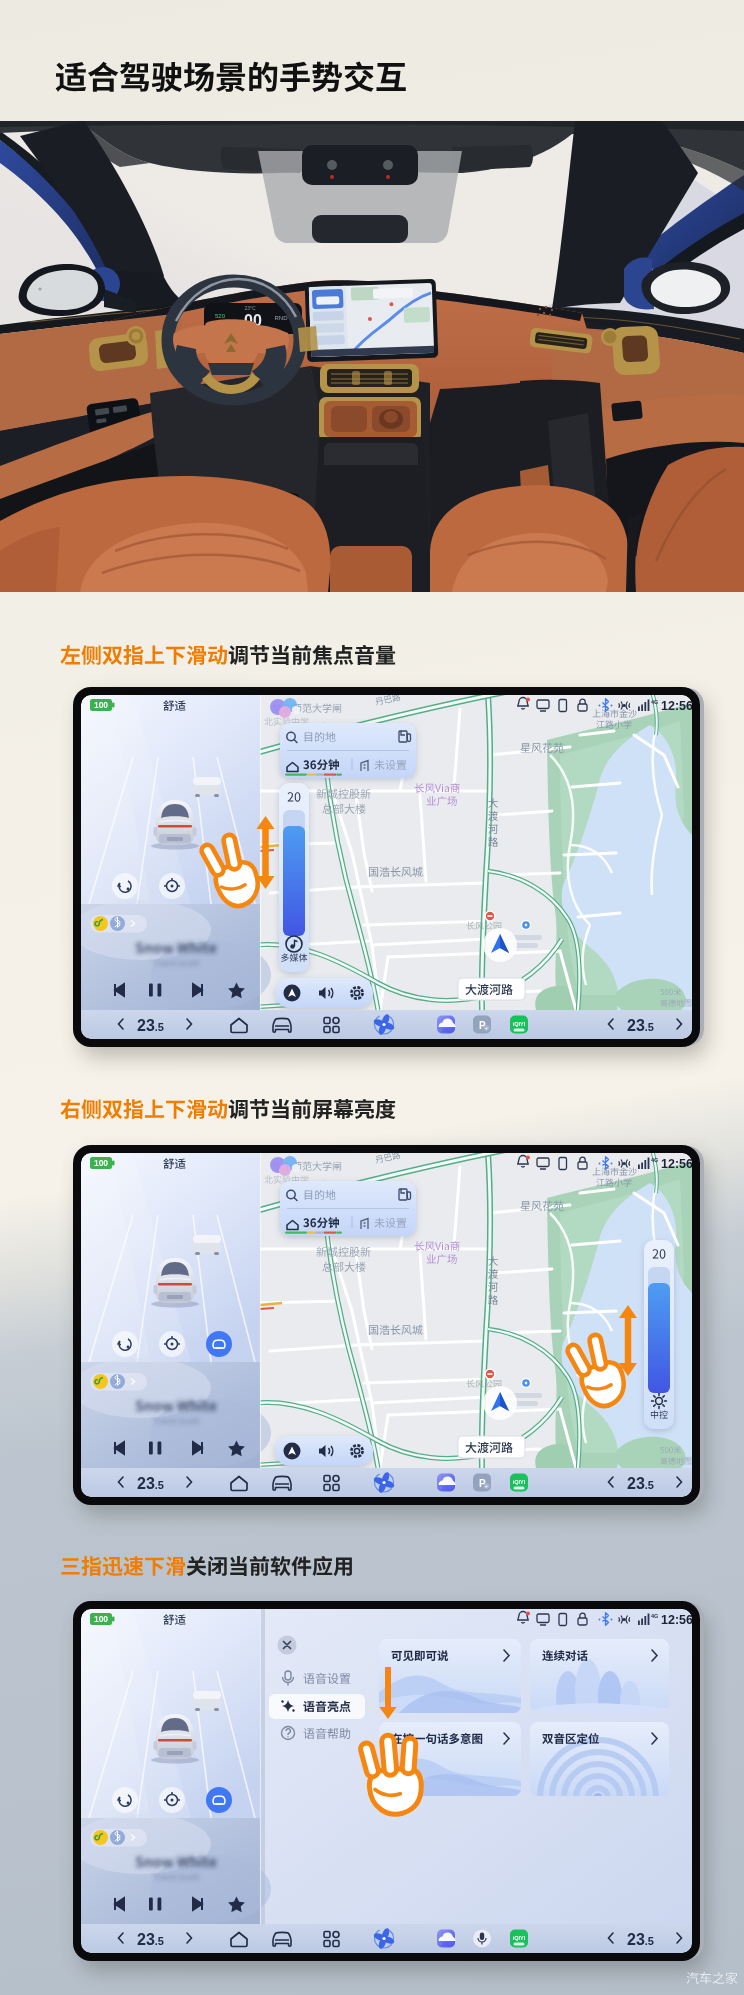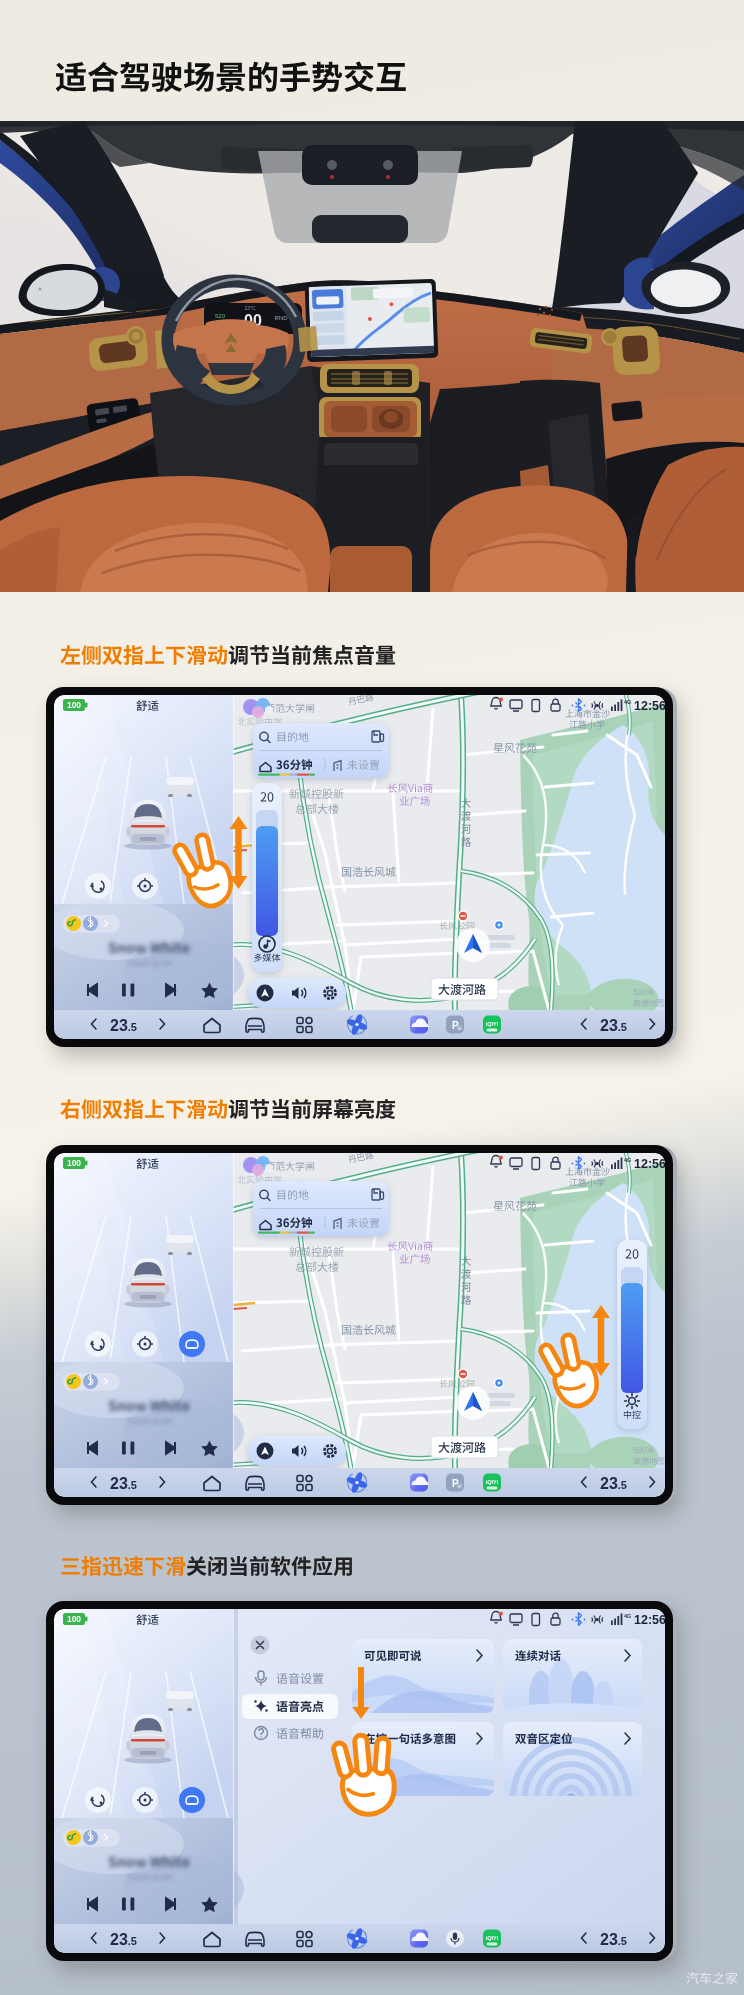--- a/index.html
+++ b/index.html
@@ -1,16 +1,16 @@
 <!DOCTYPE html>
 <html><head><meta charset="utf-8"><style>
 *{margin:0;padding:0;box-sizing:border-box}
 body{width:744px;height:1995px;font-family:"Liberation Sans",sans-serif;background:#fff}
 .page{position:relative;width:744px;height:1995px;overflow:hidden;background:linear-gradient(170.5deg,#edeae1 0%,#f2efe6 30%,#f6f2e9 56.5%,#dfe0dd 60.5%,#c6cdd4 64%,#bcc5cf 69%,#b5bfca 100%)}
-.shot{position:absolute;left:46px;width:627px;height:360px;background:#0a0a0c;border-radius:18px;box-shadow:5px 0 0 -1px #aaaeb7,7px 10px 20px rgba(60,60,50,.3)}
+.shot{position:absolute;left:73px;width:627px;height:360px;background:#0a0a0c;border-radius:18px;box-shadow:5px 0 0 -1px #aaaeb7,7px 10px 20px rgba(60,60,50,.3)}
 </style></head><body>
 <div class="page">
 <svg width="0" height="0" style="position:absolute">
 <defs>
 <linearGradient id="dockbg" x1="0" y1="0" x2="0" y2="1">
           <stop offset="0" stop-color="#ccd7ec"></stop>
           <stop offset="1" stop-color="#bcc9e3"></stop>
         </linearGradient>
 <linearGradient id="app360" x1="0" y1="0" x2="1" y2="1">
           <stop offset="0" stop-color="#8e97f8"></stop>

